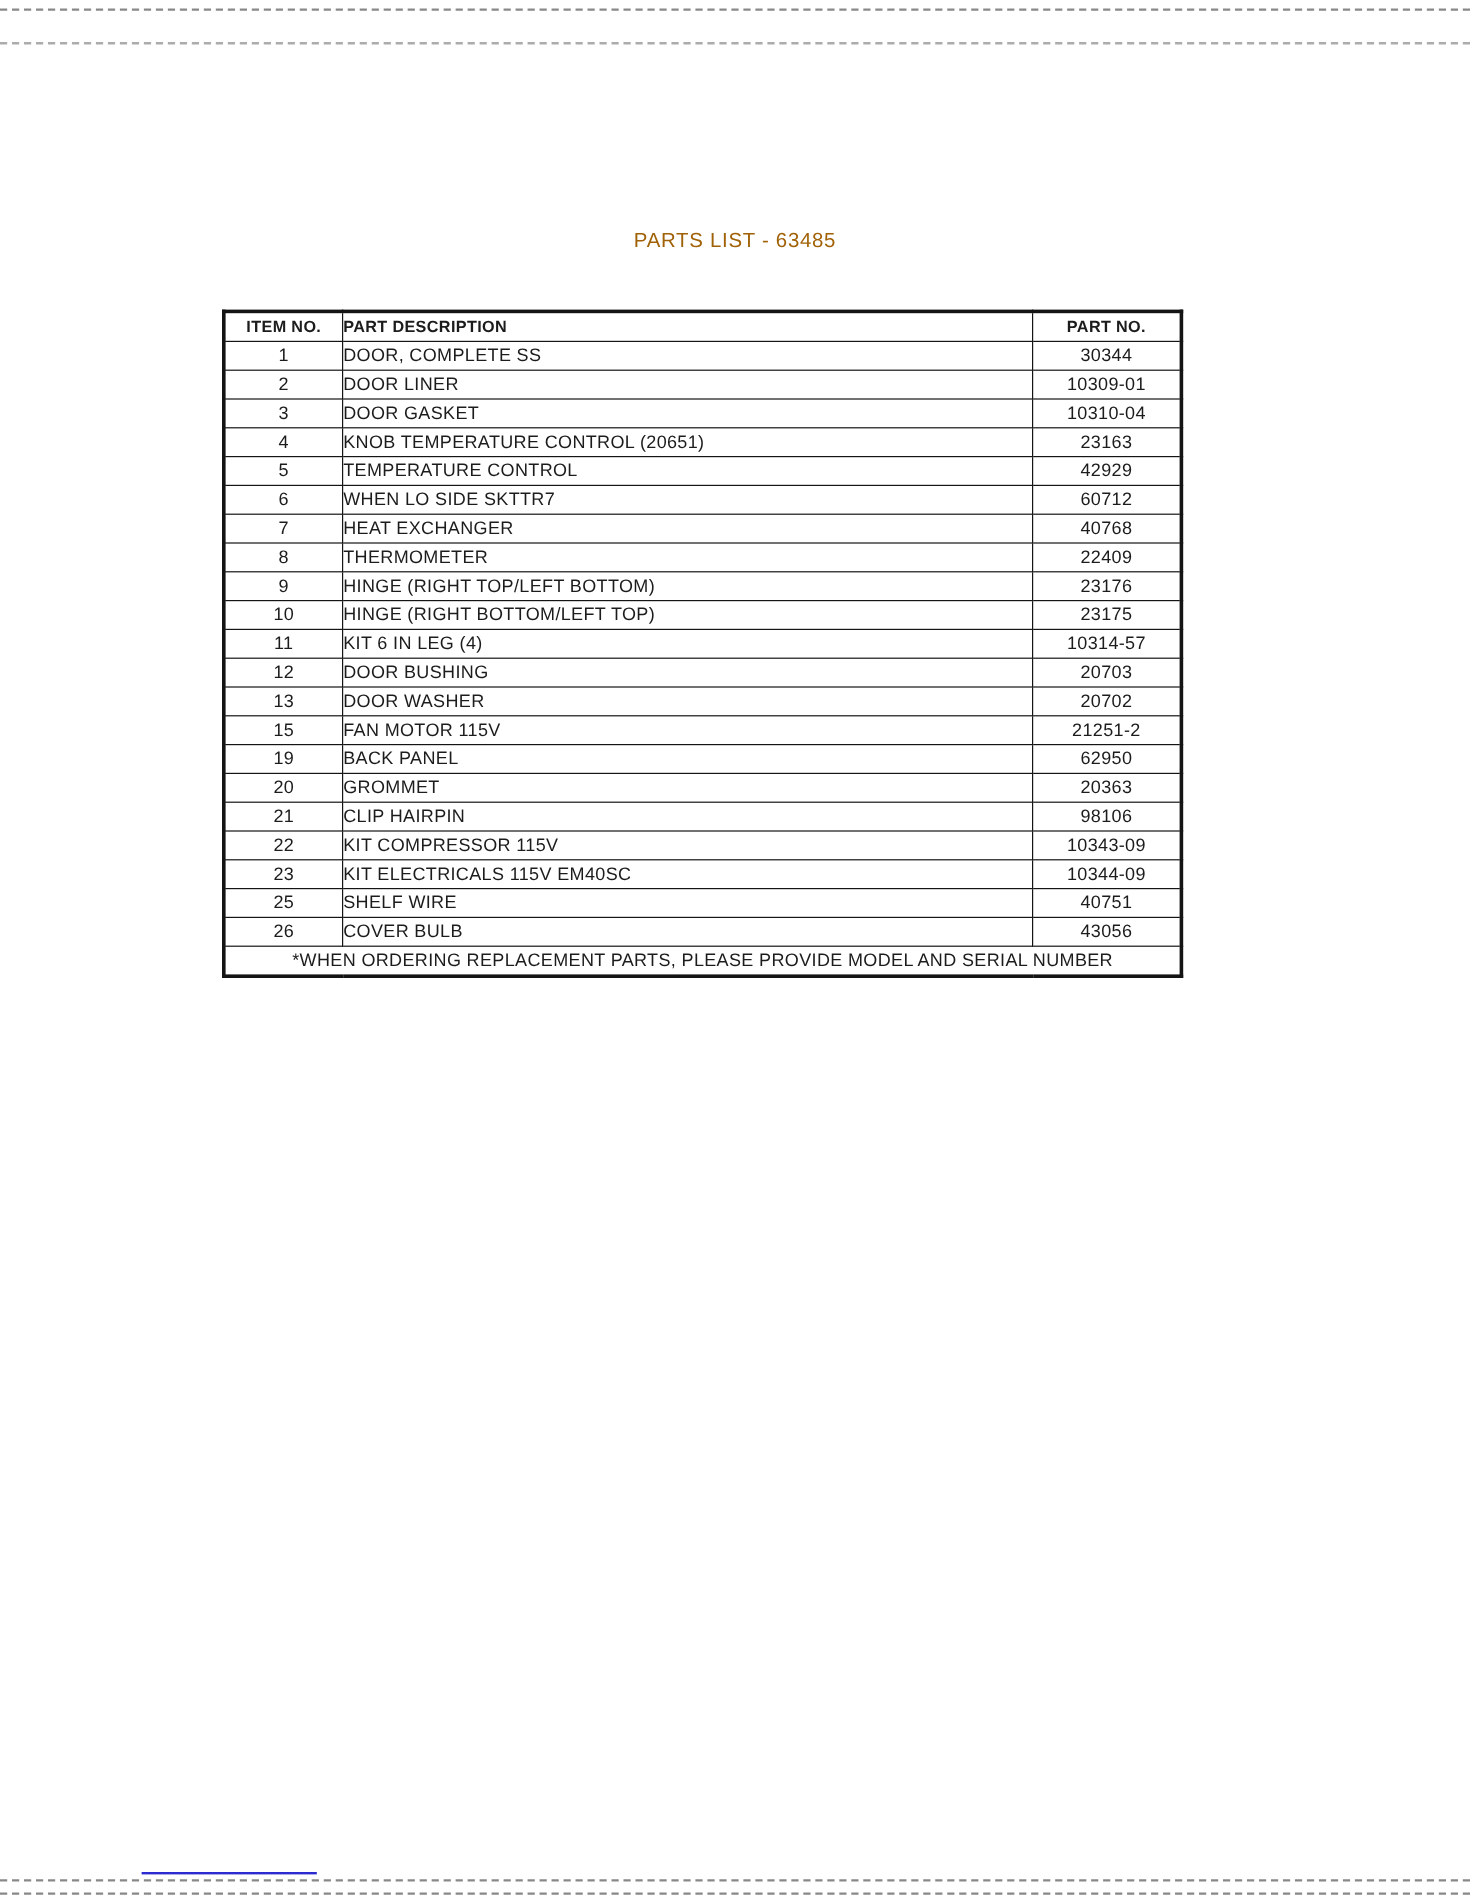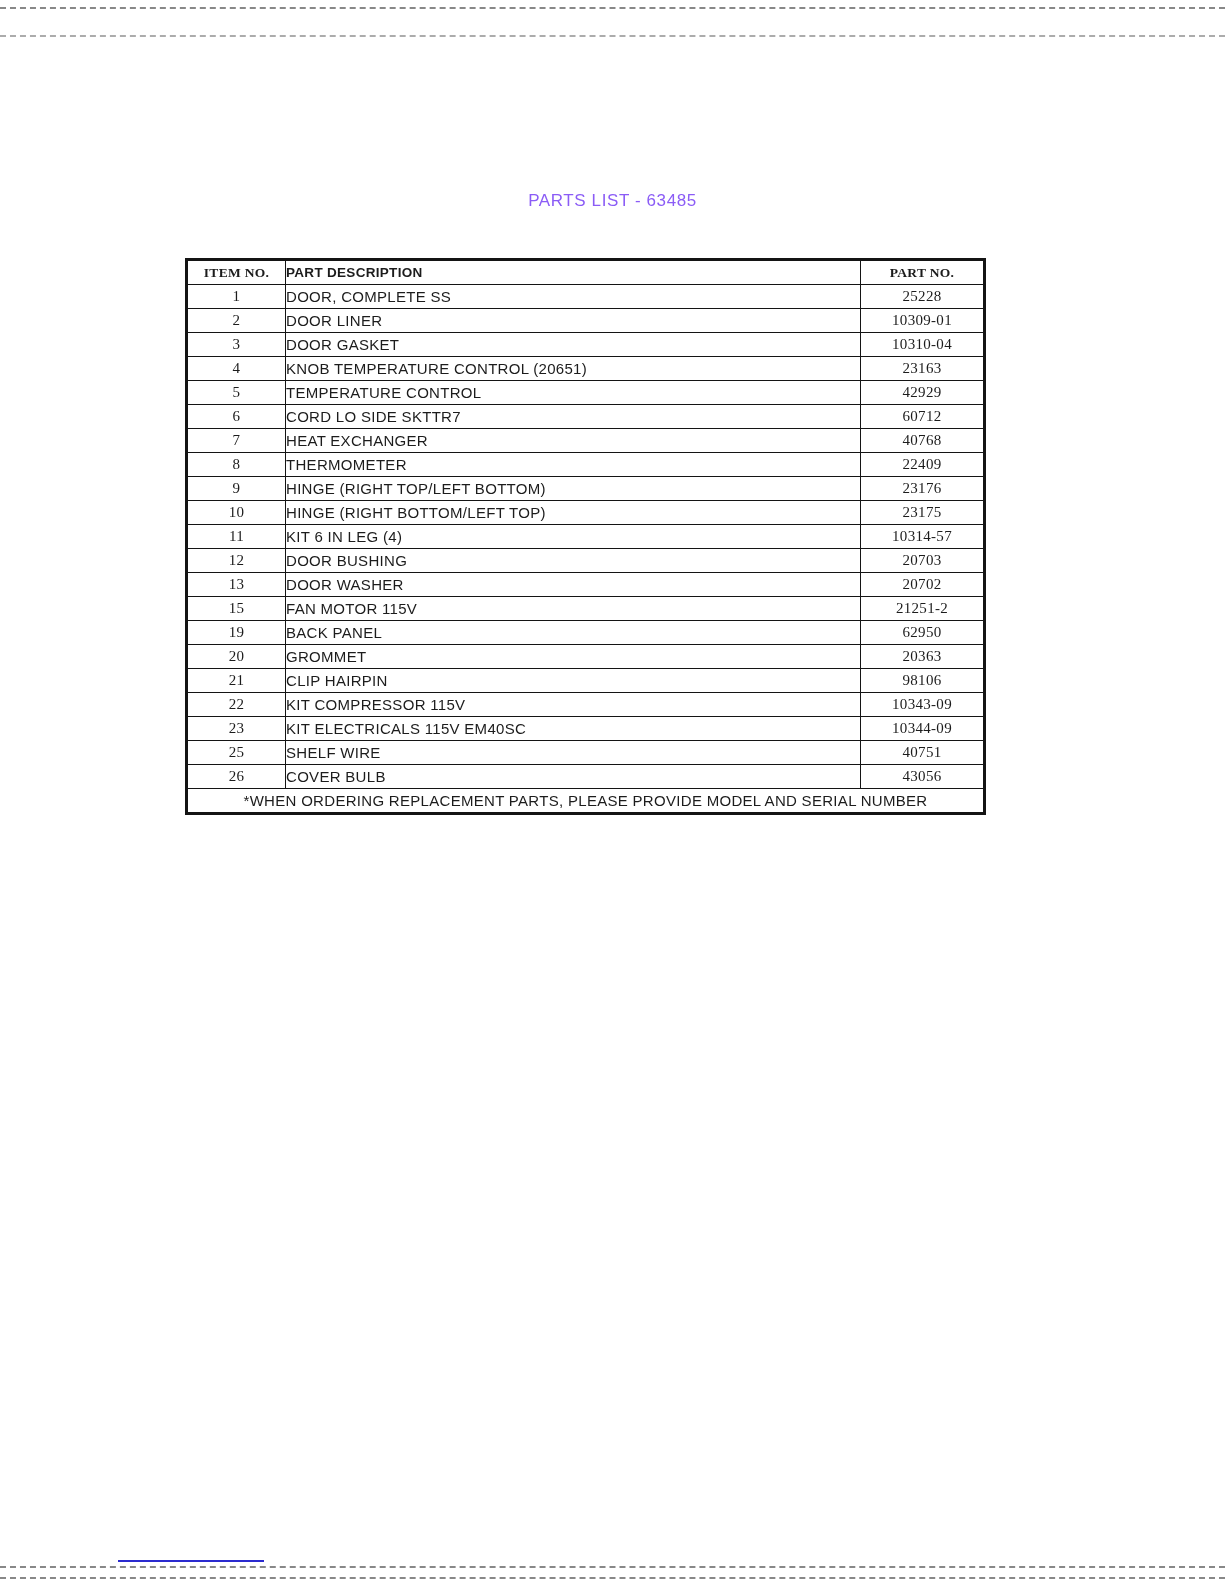--- a/index.html
+++ b/index.html
@@ -18,21 +18,21 @@
   .page-title {
     position: absolute;
     top: 191px;
     left: 0;
     width: 100%;
     text-align: center;
     font-size: 17px;
     font-weight: 400;
     letter-spacing: 0.6px;
     margin: 0;
-    color: #8b5cf6;
+    color: #a16207;
   }
   .parts-table {
     position: absolute;
     top: 258px;
     left: 185px;
     width: 796px;
     border-collapse: collapse;
     border: 3px solid #141414;
     table-layout: fixed;
   }
@@ -46,21 +46,21 @@
     white-space: nowrap;
     overflow: hidden;
   }
   .parts-table th {
     font-size: 13.5px;
     font-weight: 700;
   }
   .col-item { width: 97px; }
   .col-desc { width: 574px; margin-left: 30px; }
   .col-part { width: 122px; }
-  .align-center { text-align: center; font-family: Liberation Serif, serif; }
+  .align-center { text-align: center; }
   .align-left  { text-align: left; padding-left: 18px; }
   .footnote-cell {
     text-align: center;
     font-size: 14.5px;
     letter-spacing: 0.2px;
   }
   
   .artifact-dash {
     position: absolute;
     left: 0;
@@ -95,21 +95,21 @@
     <tr>
       <th class="col-item align-center">ITEM NO.</th>
       <th class="col-desc align-left">PART DESCRIPTION</th>
       <th class="col-part align-center">PART NO.</th>
     </tr>
   </thead>
   <tbody id="rows-body">
       <tr>
         <td class="align-center">1</td>
         <td class="align-left">DOOR, COMPLETE SS</td>
-        <td class="align-center">25228</td>
+        <td class="align-center">30344</td>
       </tr>
       <tr>
         <td class="align-center">2</td>
         <td class="align-left">DOOR LINER</td>
         <td class="align-center">10309-01</td>
       </tr>
       <tr>
         <td class="align-center">3</td>
         <td class="align-left">DOOR GASKET</td>
         <td class="align-center">10310-04</td>
@@ -119,21 +119,21 @@
         <td class="align-left">KNOB TEMPERATURE CONTROL (20651)</td>
         <td class="align-center">23163</td>
       </tr>
       <tr>
         <td class="align-center">5</td>
         <td class="align-left">TEMPERATURE CONTROL</td>
         <td class="align-center">42929</td>
       </tr>
       <tr>
         <td class="align-center">6</td>
-        <td class="align-left">CORD LO SIDE SKTTR7</td>
+        <td class="align-left">WHEN LO SIDE SKTTR7</td>
         <td class="align-center">60712</td>
       </tr>
       <tr>
         <td class="align-center">7</td>
         <td class="align-left">HEAT EXCHANGER</td>
         <td class="align-center">40768</td>
       </tr>
       <tr>
         <td class="align-center">8</td>
         <td class="align-left">THERMOMETER</td>

